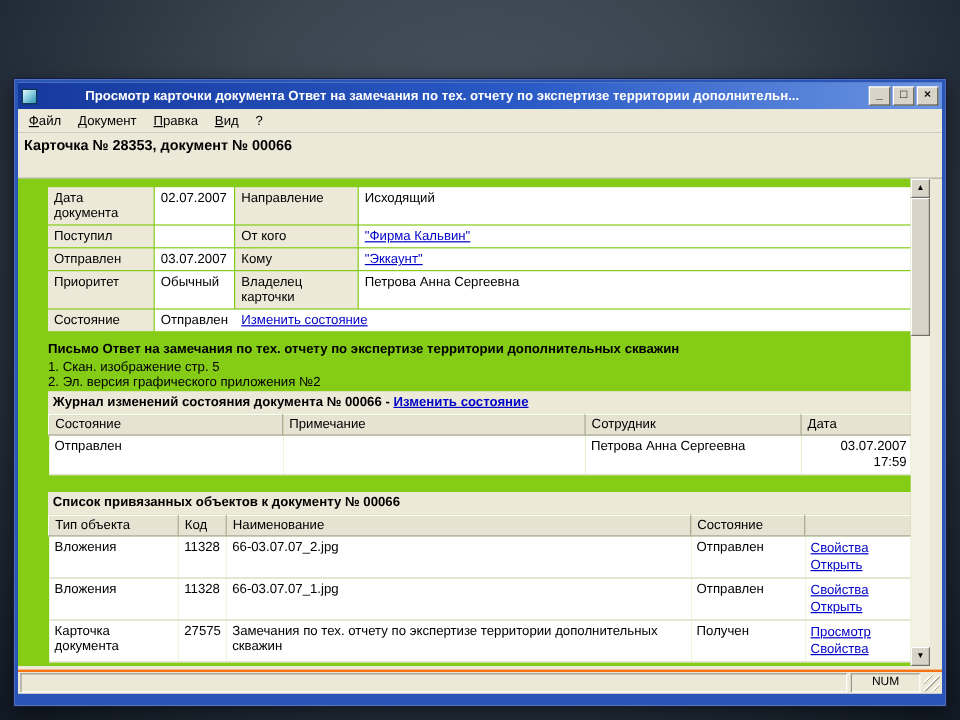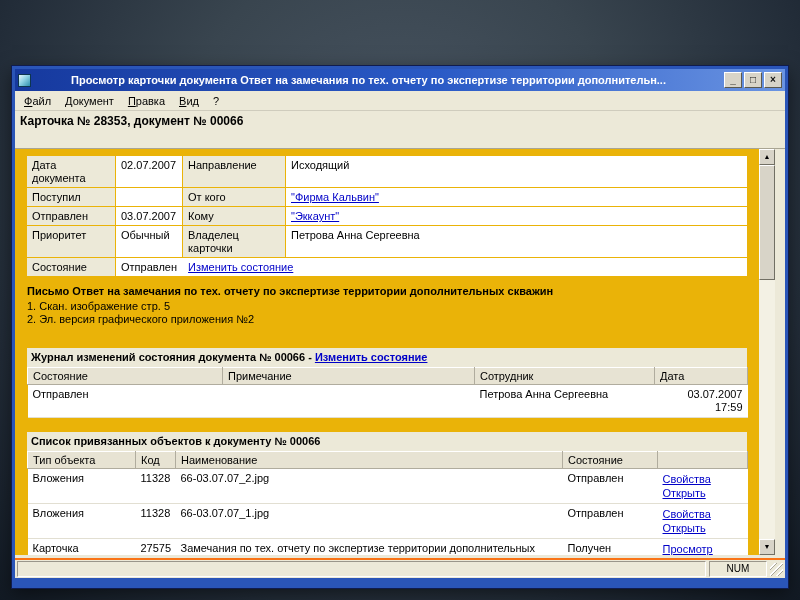--- a/index.html
+++ b/index.html
@@ -48,38 +48,38 @@
   .menu-item { display:inline-block; padding:2px 7px; }
   .menu-item::first-letter { text-decoration:underline; }
 
   .card-header {
     flex:0 0 auto; background:#ECE9D8; padding:3px 5px 20px;
     font-size:12px; font-weight:bold; color:#000;
     border-bottom:1px solid #a9a593;
   }
 
   .body-row { flex:1; min-height:0; display:flex; background:#ECE9D8; padding:0 10px 3px 0; }
-  .content { flex:1; background:#eab308; padding:7px 0 0 12px; overflow:hidden; font-size:11px; color:#000; }
+  .content { flex:1; background:#84cc16; padding:7px 0 0 25px; overflow:hidden; font-size:11px; color:#000; }
 
   
   .form-grid { display:grid; grid-template-columns:88px 66px 102px 1fr; gap:1px; width:720px; }
   .cell { min-height:18px; line-height:13px; padding:3px 5px 2px; }
   .lbl { background:#ECE9D8; }
   .val { background:#fff; }
   .span3 { grid-column:2 / 5; }
 
   .link { color:#0000C8; text-decoration:underline; cursor:pointer; }
   .bold-link { font-weight:bold; }
 
   .desc { margin-top:9px; width:720px; }
   .desc-title { font-weight:bold; margin-bottom:2px; line-height:13px; }
   .desc-line { line-height:13px; }
 
   .section-band {
-    margin-top:22px; width:720px; background:#ECE9D8;
+    width:720px; background:#ECE9D8;
     padding:3px 4px; font-weight:bold; line-height:13px;
   }
   .section-band2 { margin-top:14px; }
 
   table.tbl { width:720px; border-collapse:collapse; table-layout:fixed; }
   .tbl th {
     background:#E7E3D3; font-weight:normal; text-align:left; font-size:11px;
     padding:2px 5px; height:17px;
     border:1px solid; border-color:#ffffff #b0ac9e #b0ac9e #ffffff;
   }

